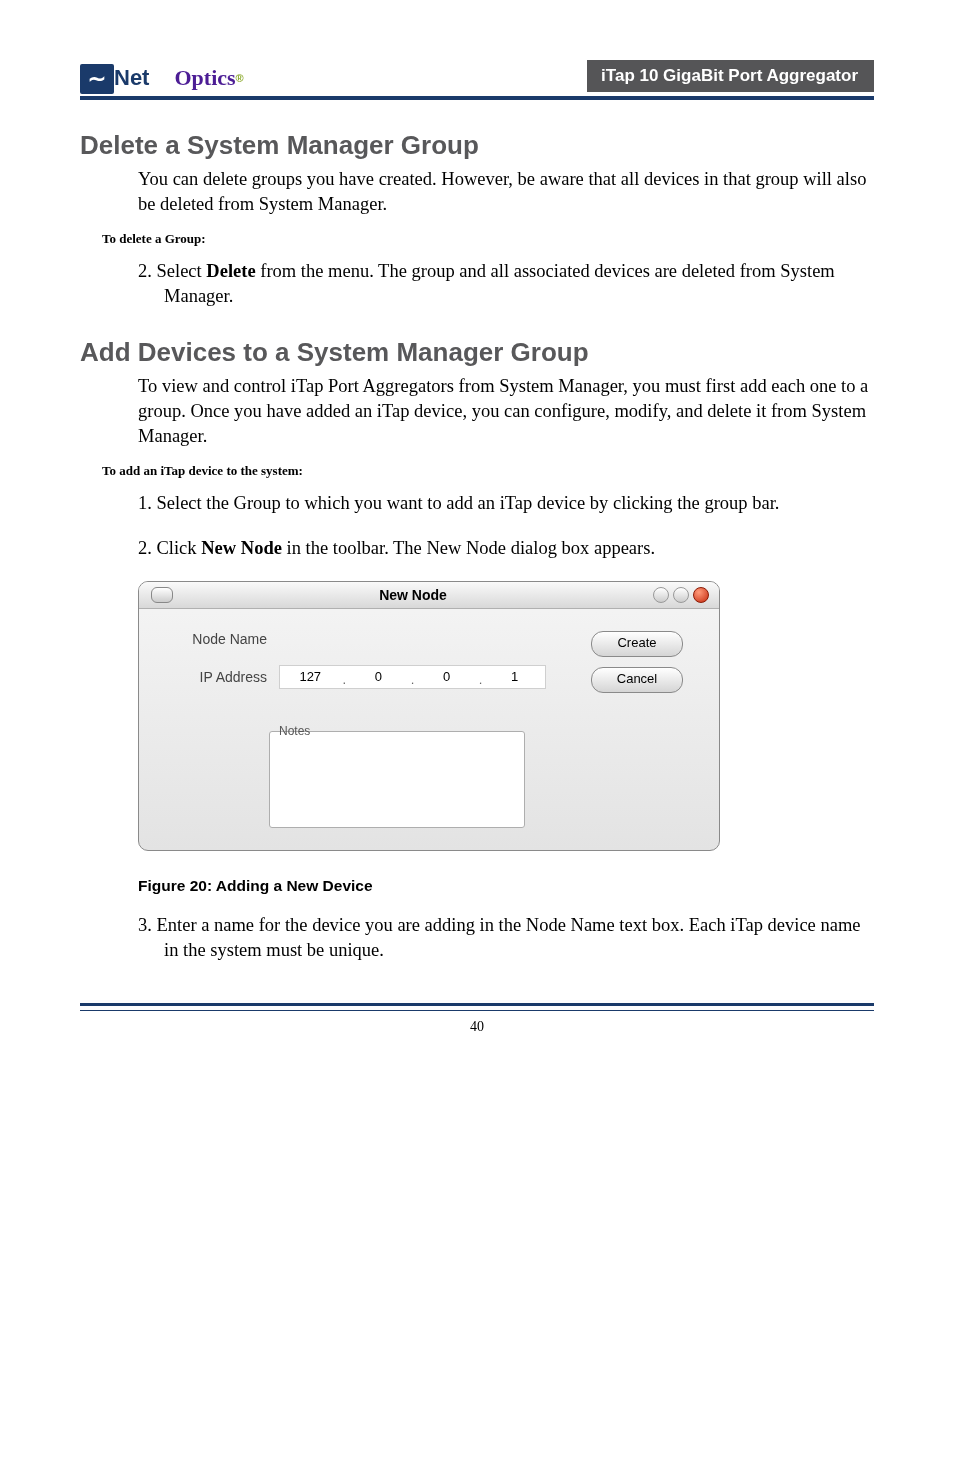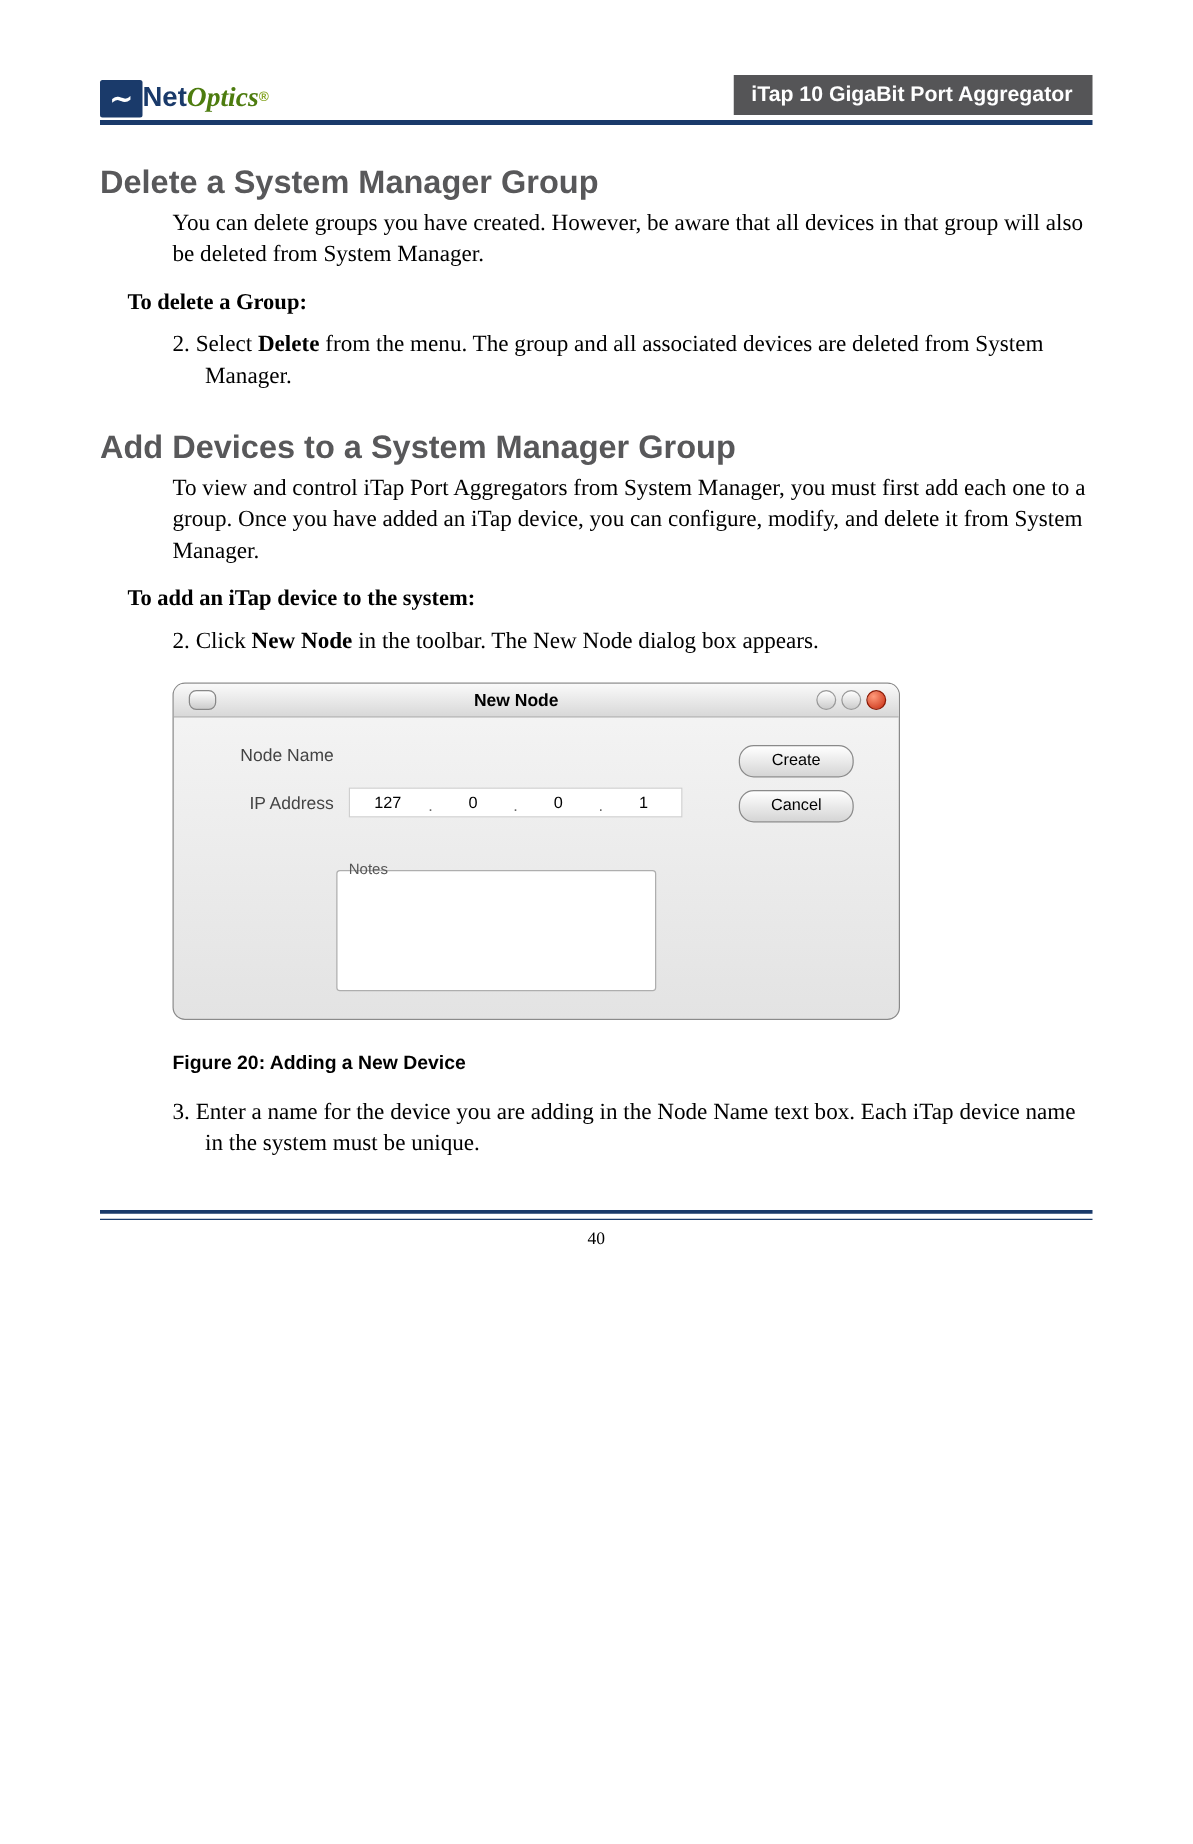--- a/index.html
+++ b/index.html
@@ -35,23 +35,23 @@
   justify-content: center;
   color: #fff;
   font-size: 22px;
   border-radius: 2px;
   margin-bottom: -2px;
 }
 .logo .net {
   color: #1a3a6a;
 }
 .logo .optics {
-  color: #4d7c0f;
-  font-style: italic;
+  color: #4c1d95;
   font-family: "Times New Roman", Times, serif;
+  margin-left: 25px;
 }
 .logo .reg {
   font-size: 11px;
   color: #8aa82a;
   vertical-align: super;
 }
 .header-title-box {
   background: #555557;
   color: #fff;
   font-family: Arial, Helvetica, sans-serif;
@@ -71,21 +71,21 @@
   font-size: 26px;
   margin: 28px 0 6px 0;
 }
 .body-para {
   font-size: 18.5px;
   line-height: 1.35;
   margin: 0 0 14px 58px;
 }
 .subhead {
   font-weight: bold;
-  font-size: 18px;
+  font-size: 13px;
   margin: 10px 0 12px 22px;
 }
 ol.steps {
   margin: 0 0 16px 58px;
   padding: 0;
   list-style: none;
 }
 ol.steps > li {
   font-size: 18.5px;
   line-height: 1.35;
@@ -271,20 +271,21 @@
   <ol class="steps">
     <li><span>2.  Select </span><strong>Delete</strong><span> from the menu. The group and all associated devices are deleted from System Manager.</span></li>
   </ol>
 
   <h1 class="section">Add Devices to a System Manager Group</h1>
   <p class="body-para">To view and control iTap Port Aggregators from System Manager, you must first add each one to a group. Once you have added an iTap device, you can configure, modify, and delete it from System Manager.</p>
 
   <p class="subhead">To add an iTap device to the system:</p>
 
   <ol class="steps">
+    <li>1.  Select the Group to which you want to add an iTap device by clicking the group bar.</li>
     <li><span>2.  Click </span><strong>New Node</strong><span> in the toolbar. The New Node dialog box appears.</span></li>
   </ol>
 
   <div class="figure-wrap">
     <div class="dialog">
       <div class="dialog-titlebar">
         <div class="tlicon"></div>
         <div class="ttext">New Node</div>
         <div class="winbtns">
           <div class="winbtn wb1"></div>

